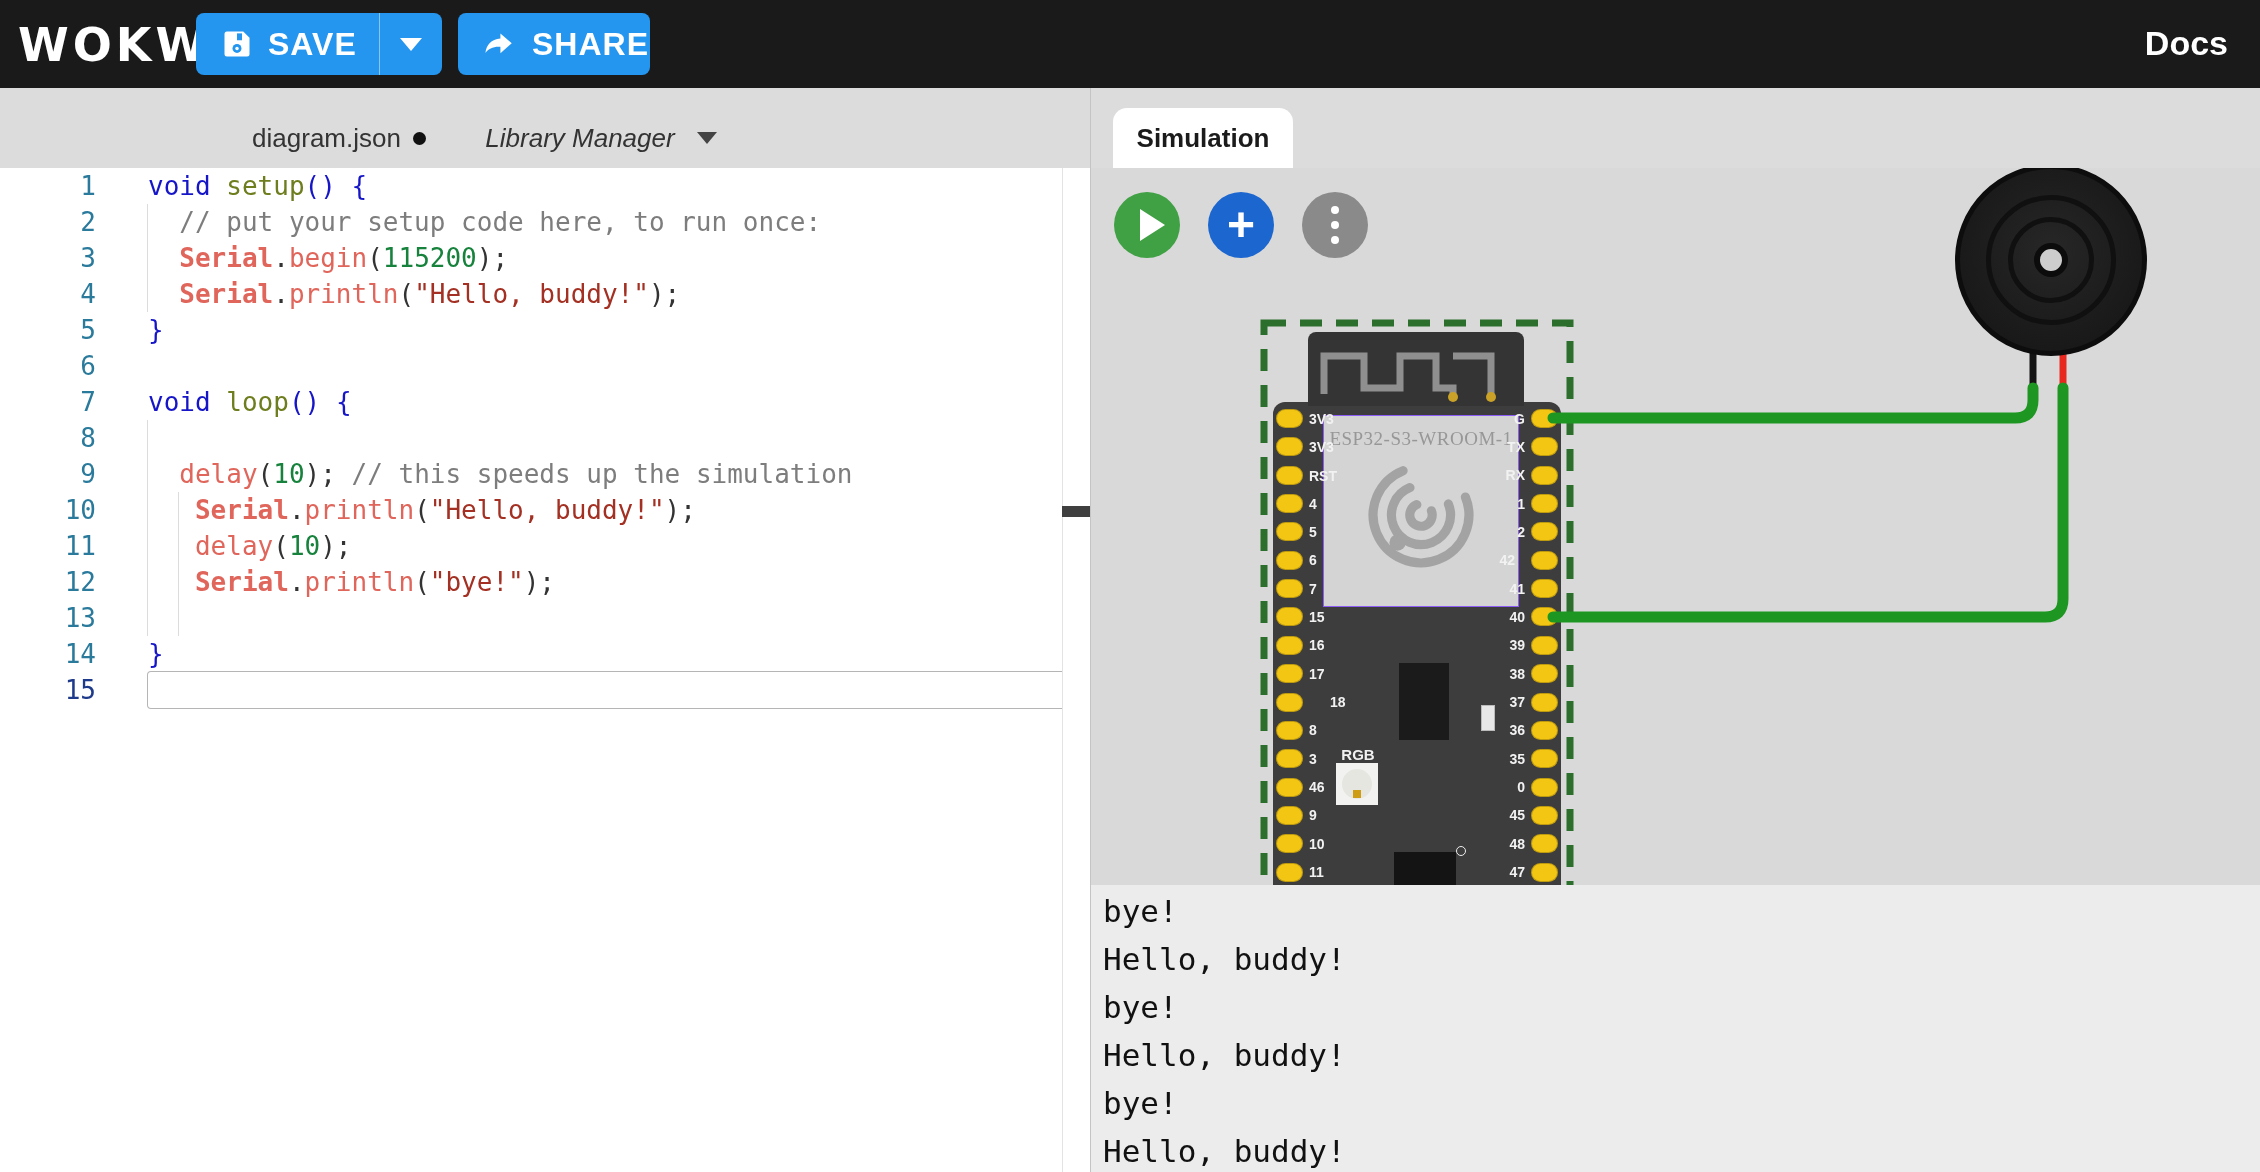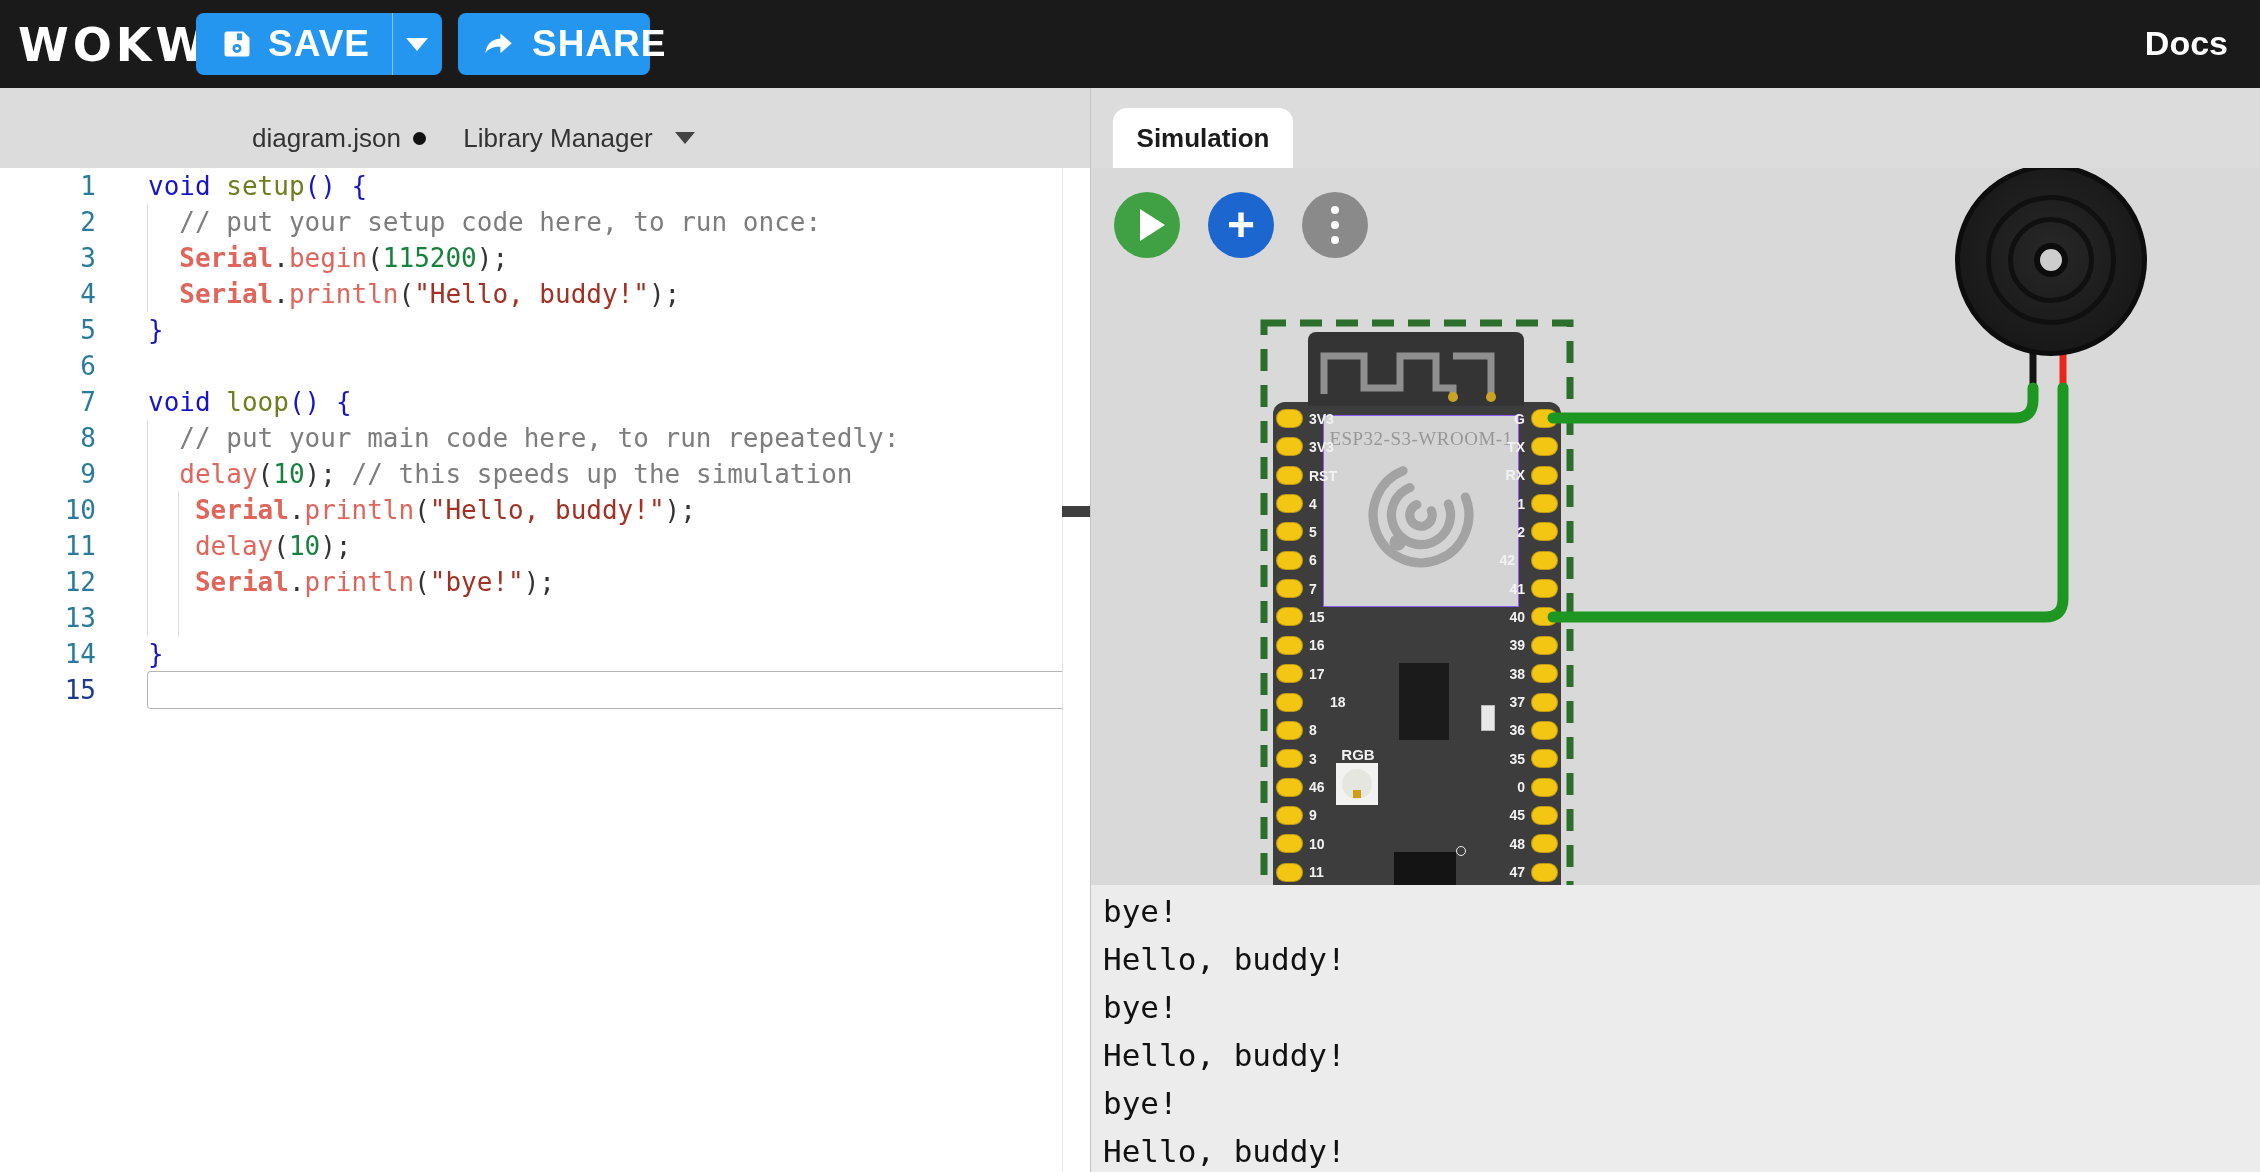--- a/index.html
+++ b/index.html
@@ -9,38 +9,38 @@
        --c-wire:#1d9722;--c-selection:#2c6e2c;--c-pin:#f3c613;--c-board:#3d3d3d;
        --c-canvas:#d9d9d9;--c-monitor:#ececec;--c-topbar:#1a1a1a;--c-tabbar:#dcdcdc;
        --c-lead_red:#e8281e;
        --tk-k:#1616c8;--tk-f:#6e7d1e;--tk-b:#1616c8;--tk-p:#333333;--tk-c:#7d7d7d;
        --tk-o:#e0655b;--tk-m:#e0655b;--tk-n:#16823c;--tk-s:#a33022;}
   
   .topbar{position:absolute;left:0;top:0;width:2260px;height:88px;background:var(--c-topbar);}
   .logo{position:absolute;left:18px;top:18px;color:#fff;font-size:46px;font-weight:bold;
         letter-spacing:4px;font-family:"DejaVu Sans",sans-serif;cursor:pointer;}
   .btn{position:absolute;top:13px;height:62px;background:var(--c-accent);border-radius:8px;
-       display:flex;align-items:center;color:#fff;font-weight:bold;font-size:37px;cursor:pointer;}
+       display:flex;align-items:center;color:#fff;font-weight:bold;font-size:32px;cursor:pointer;}
   .btn .lbl{letter-spacing:1px;}
   .btn-save{left:196px;width:246px;}
   .btn-save .main{display:flex;align-items:center;gap:16px;padding:0 22px 0 26px;height:100%;}
   .btn-save .vdiv{width:1px;height:62px;background:rgba(255,255,255,.45);}
   .btn-save .dd{width:76px;height:100%;display:flex;align-items:center;justify-content:center;}
   .btn-share{left:458px;width:192px;gap:16px;padding:0 24px;box-sizing:border-box;}
   .caret{width:0;height:0;border-left:11px solid transparent;border-right:11px solid transparent;
          border-top:13px solid #fff;}
   .docs{position:absolute;right:32px;top:24px;color:#fff;font-size:34px;font-weight:bold;cursor:pointer;}
   
   .tabbar{position:absolute;left:0;top:88px;width:2260px;height:80px;background:var(--c-tabbar);}
   .tab{position:absolute;top:20px;height:60px;display:flex;align-items:center;justify-content:center;
        gap:12px;font-size:26px;color:#333;cursor:pointer;}
   .tab.white{background:#fff;border-radius:14px 14px 0 0;font-weight:bold;color:#1b1b1b;}
   .tab-sketch{left:14px;width:206px;}
   .tab-diagram{left:244px;width:190px;}
-  .tab-library{left:454px;width:250px;}
+  .tab-library{left:476px;width:250px;font-style:italic;}
   .tab-sim{left:1113px;width:180px;font-weight:bold;}
   .dot{width:13px;height:13px;border-radius:50%;background:#111;}
   .tab .dcaret{width:0;height:0;border-left:10px solid transparent;border-right:10px solid transparent;
        border-top:12px solid #444;margin-left:10px;}
   
   .editor{position:absolute;left:0;top:168px;width:1090px;height:1004px;background:#fff;}
   .code-line{display:flex;height:36px;line-height:36px;
              font-family:"DejaVu Sans Mono",monospace;font-size:26px;white-space:pre;}
   .code-line .gutter{width:96px;text-align:right;padding-right:8px;flex:0 0 auto;color:#2a7a9c;}
   .code-line .code{flex:1;margin-left:44px;}
@@ -154,21 +154,21 @@
 
   <section class="editor">
     <div>
         <div class="code-line"><span class="gutter">1</span><span class="code"><span class="tk-k">void</span><span class="tk-p"> </span><span class="tk-f">setup</span><span class="tk-b">()</span><span class="tk-p"> </span><span class="tk-b">{</span></span></div>
         <div class="code-line"><span class="gutter">2</span><span class="code"><span class="tk-p">  </span><span class="tk-c">// put your setup code here, to run once:</span></span></div>
         <div class="code-line"><span class="gutter">3</span><span class="code"><span class="tk-p">  </span><span class="tk-o">Serial</span><span class="tk-p">.</span><span class="tk-m">begin</span><span class="tk-p">(</span><span class="tk-n">115200</span><span class="tk-p">);</span></span></div>
         <div class="code-line"><span class="gutter">4</span><span class="code"><span class="tk-p">  </span><span class="tk-o">Serial</span><span class="tk-p">.</span><span class="tk-m">println</span><span class="tk-p">(</span><span class="tk-s">"Hello, buddy!"</span><span class="tk-p">);</span></span></div>
         <div class="code-line"><span class="gutter">5</span><span class="code"><span class="tk-b">}</span></span></div>
         <div class="code-line"><span class="gutter">6</span><span class="code"></span></div>
         <div class="code-line"><span class="gutter">7</span><span class="code"><span class="tk-k">void</span><span class="tk-p"> </span><span class="tk-f">loop</span><span class="tk-b">()</span><span class="tk-p"> </span><span class="tk-b">{</span></span></div>
-        <div class="code-line"><span class="gutter">8</span><span class="code"><span class="tk-p">  </span><span class="tk-c">// put your main code here, to run repeatedly:</span></span></div>
+        <div class="code-line"><span class="gutter">8</span></div>
         <div class="code-line"><span class="gutter">9</span><span class="code"><span class="tk-p">  </span><span class="tk-m">delay</span><span class="tk-p">(</span><span class="tk-n">10</span><span class="tk-p">); </span><span class="tk-c">// this speeds up the simulation</span></span></div>
         <div class="code-line"><span class="gutter">10</span><span class="code"><span class="tk-p">   </span><span class="tk-o">Serial</span><span class="tk-p">.</span><span class="tk-m">println</span><span class="tk-p">(</span><span class="tk-s">"Hello, buddy!"</span><span class="tk-p">);</span></span></div>
         <div class="code-line"><span class="gutter">11</span><span class="code"><span class="tk-p">   </span><span class="tk-m">delay</span><span class="tk-p">(</span><span class="tk-n">10</span><span class="tk-p">);</span></span></div>
         <div class="code-line"><span class="gutter">12</span><span class="code"><span class="tk-p">   </span><span class="tk-o">Serial</span><span class="tk-p">.</span><span class="tk-m">println</span><span class="tk-p">(</span><span class="tk-s">"bye!"</span><span class="tk-p">);</span></span></div>
         <div class="code-line"><span class="gutter">13</span></div>
         <div class="code-line"><span class="gutter">14</span><span class="code"><span class="tk-b">}</span></span></div>
         <div class="code-line active-line"><span class="gutter">15</span><span class="code"></span></div>
       </div>
     <div class="iguide" style="left:147px;top:36px;height:108px;"></div>
     <div class="iguide" style="left:147px;top:252px;height:216px;"></div>

